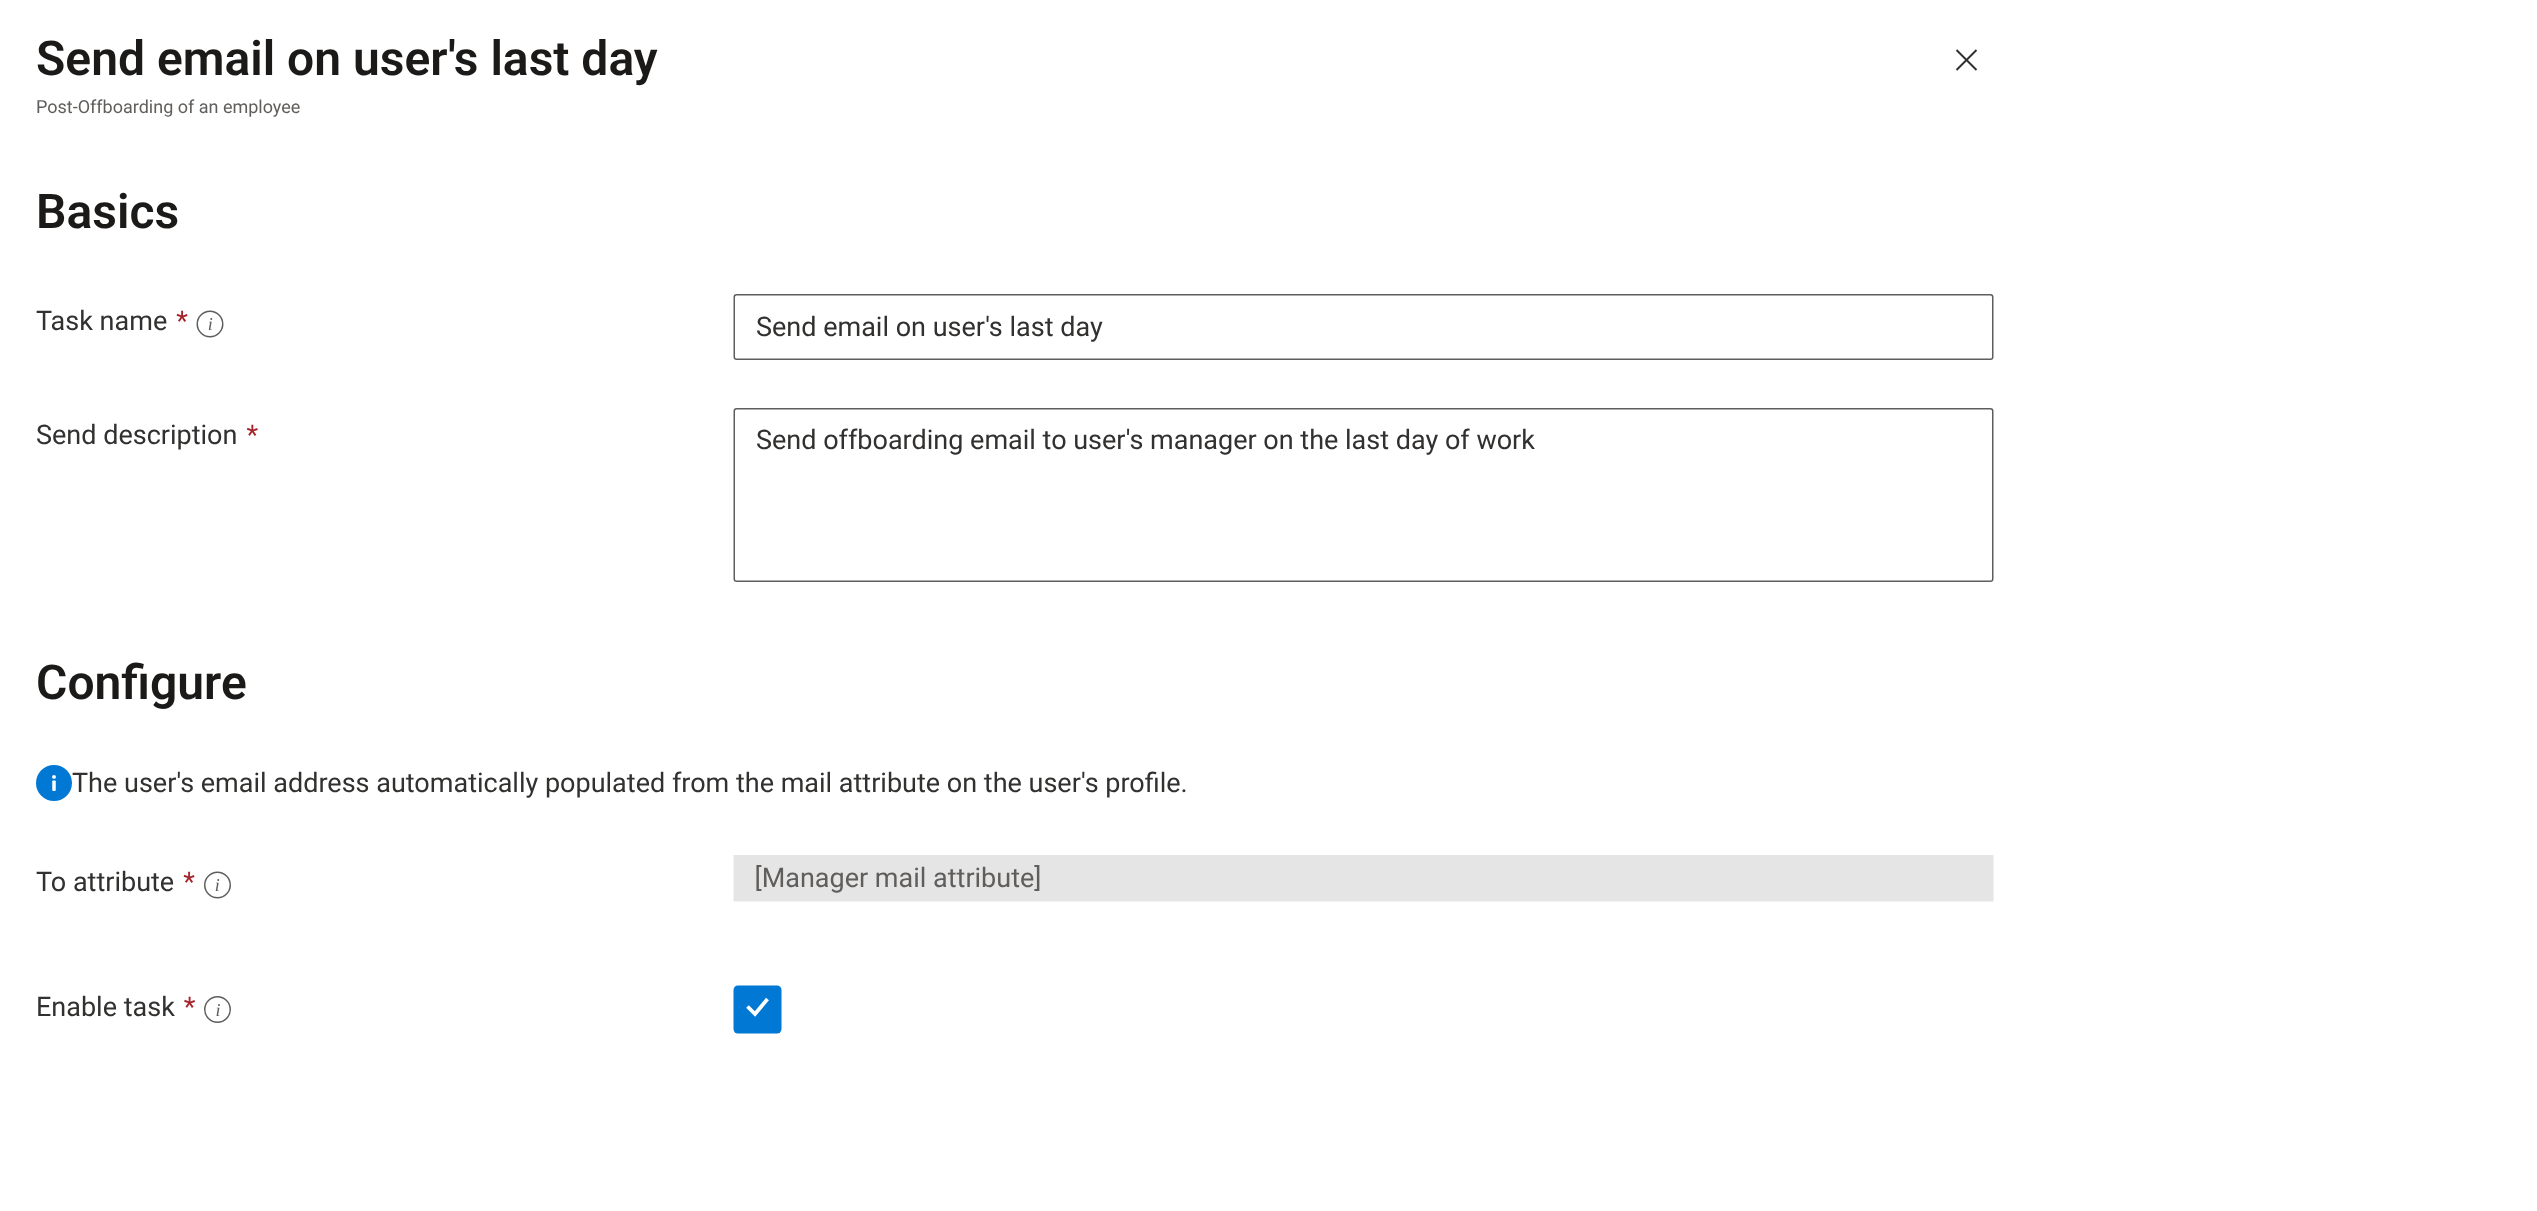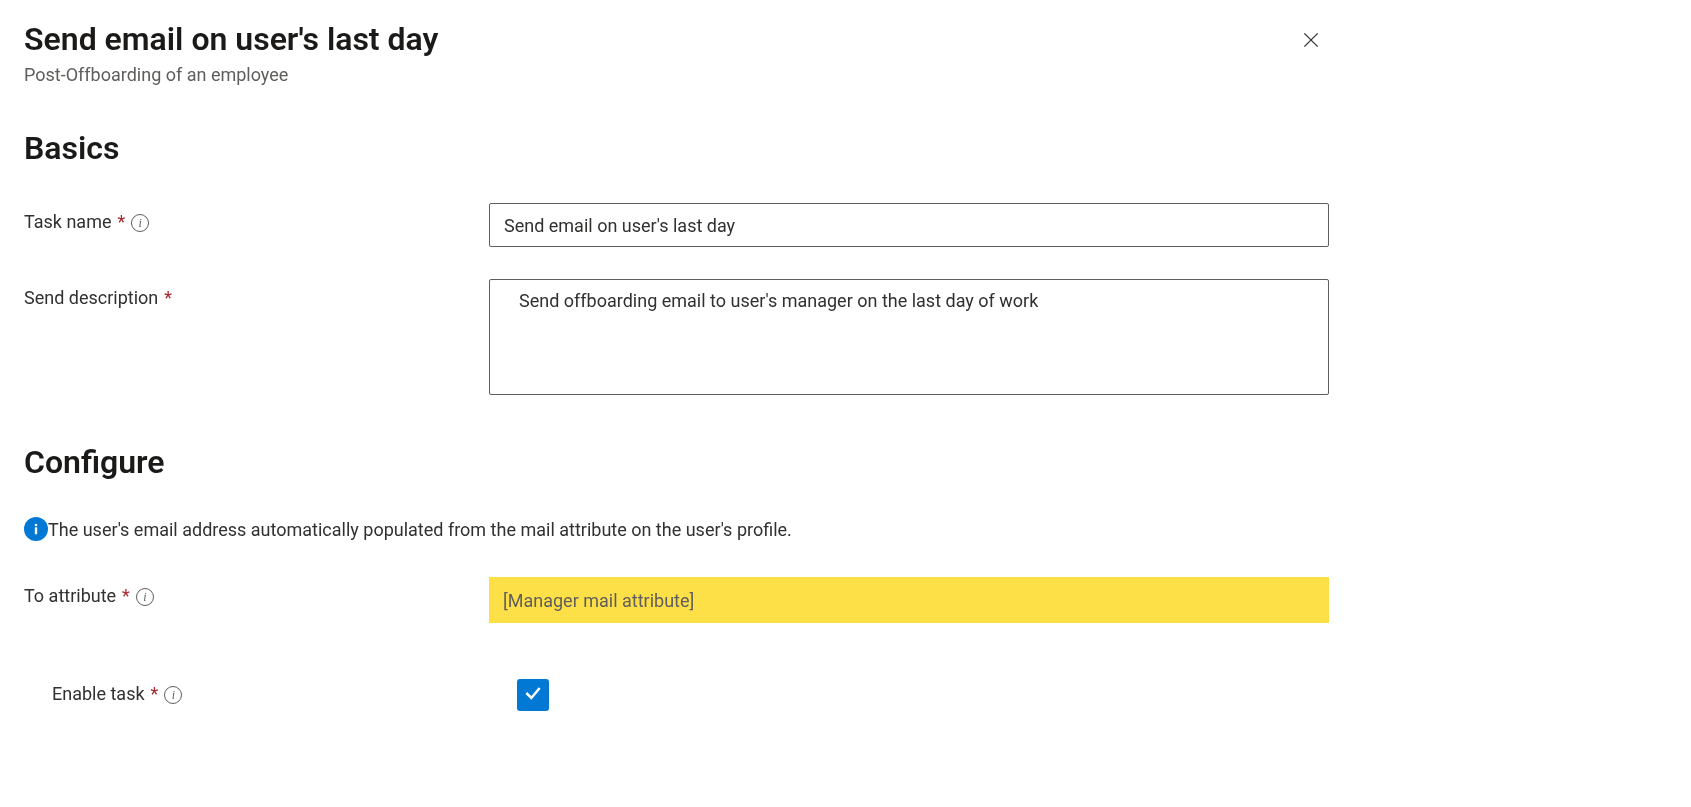--- a/index.html
+++ b/index.html
@@ -22,21 +22,21 @@
     .title-block {
       flex: 1;
     }
     h1.page-title {
       font-size: 32px;
       font-weight: 600;
       color: #1b1a19;
       line-height: 1.2;
     }
     .subtitle {
-      font-size: 18px;
+      font-size: 12px;
       color: #605e5c;
       margin-top: 6px;
       font-weight: 400;
     }
     .close-btn {
       background: none;
       border: none;
       cursor: pointer;
       padding: 6px;
       color: #323130;
@@ -102,31 +102,31 @@
       font-size: 18px;
       font-family: inherit;
       color: #323130;
       background: #ffffff;
     }
     textarea.text-area {
       width: 100%;
       height: 116px;
       border: 1px solid #605e5c;
       border-radius: 2px;
-      padding: 10px 29px;
+      padding: 10px 14px;
       font-size: 18px;
       font-family: inherit;
       color: #323130;
       background: #ffffff;
       resize: none;
     }
     .readonly-input {
       width: 100%;
-      height: 46px;
-      background: #fde047;
+      height: 31px;
+      background: #e5e5e5;
       border: none;
       padding: 0 14px;
       font-size: 18px;
       font-family: inherit;
       color: #605e5c;
       display: flex;
       align-items: center;
     }
 
     .info-message {
@@ -168,21 +168,20 @@
       height: 20px;
       stroke: #ffffff;
       stroke-width: 3;
       fill: none;
     }
     .enable-row {
       margin-top: 56px;
     }
     .enable-row .form-label-col {
       padding-top: 4px;
-      margin-left: 28px;
     }
   </style>
 </head>
 <body>
 
 <div class="header-row">
   <div class="title-block">
     <h1 class="page-title">Send email on user's last day</h1>
     <div class="subtitle">Post-Offboarding of an employee</div>
   </div>

